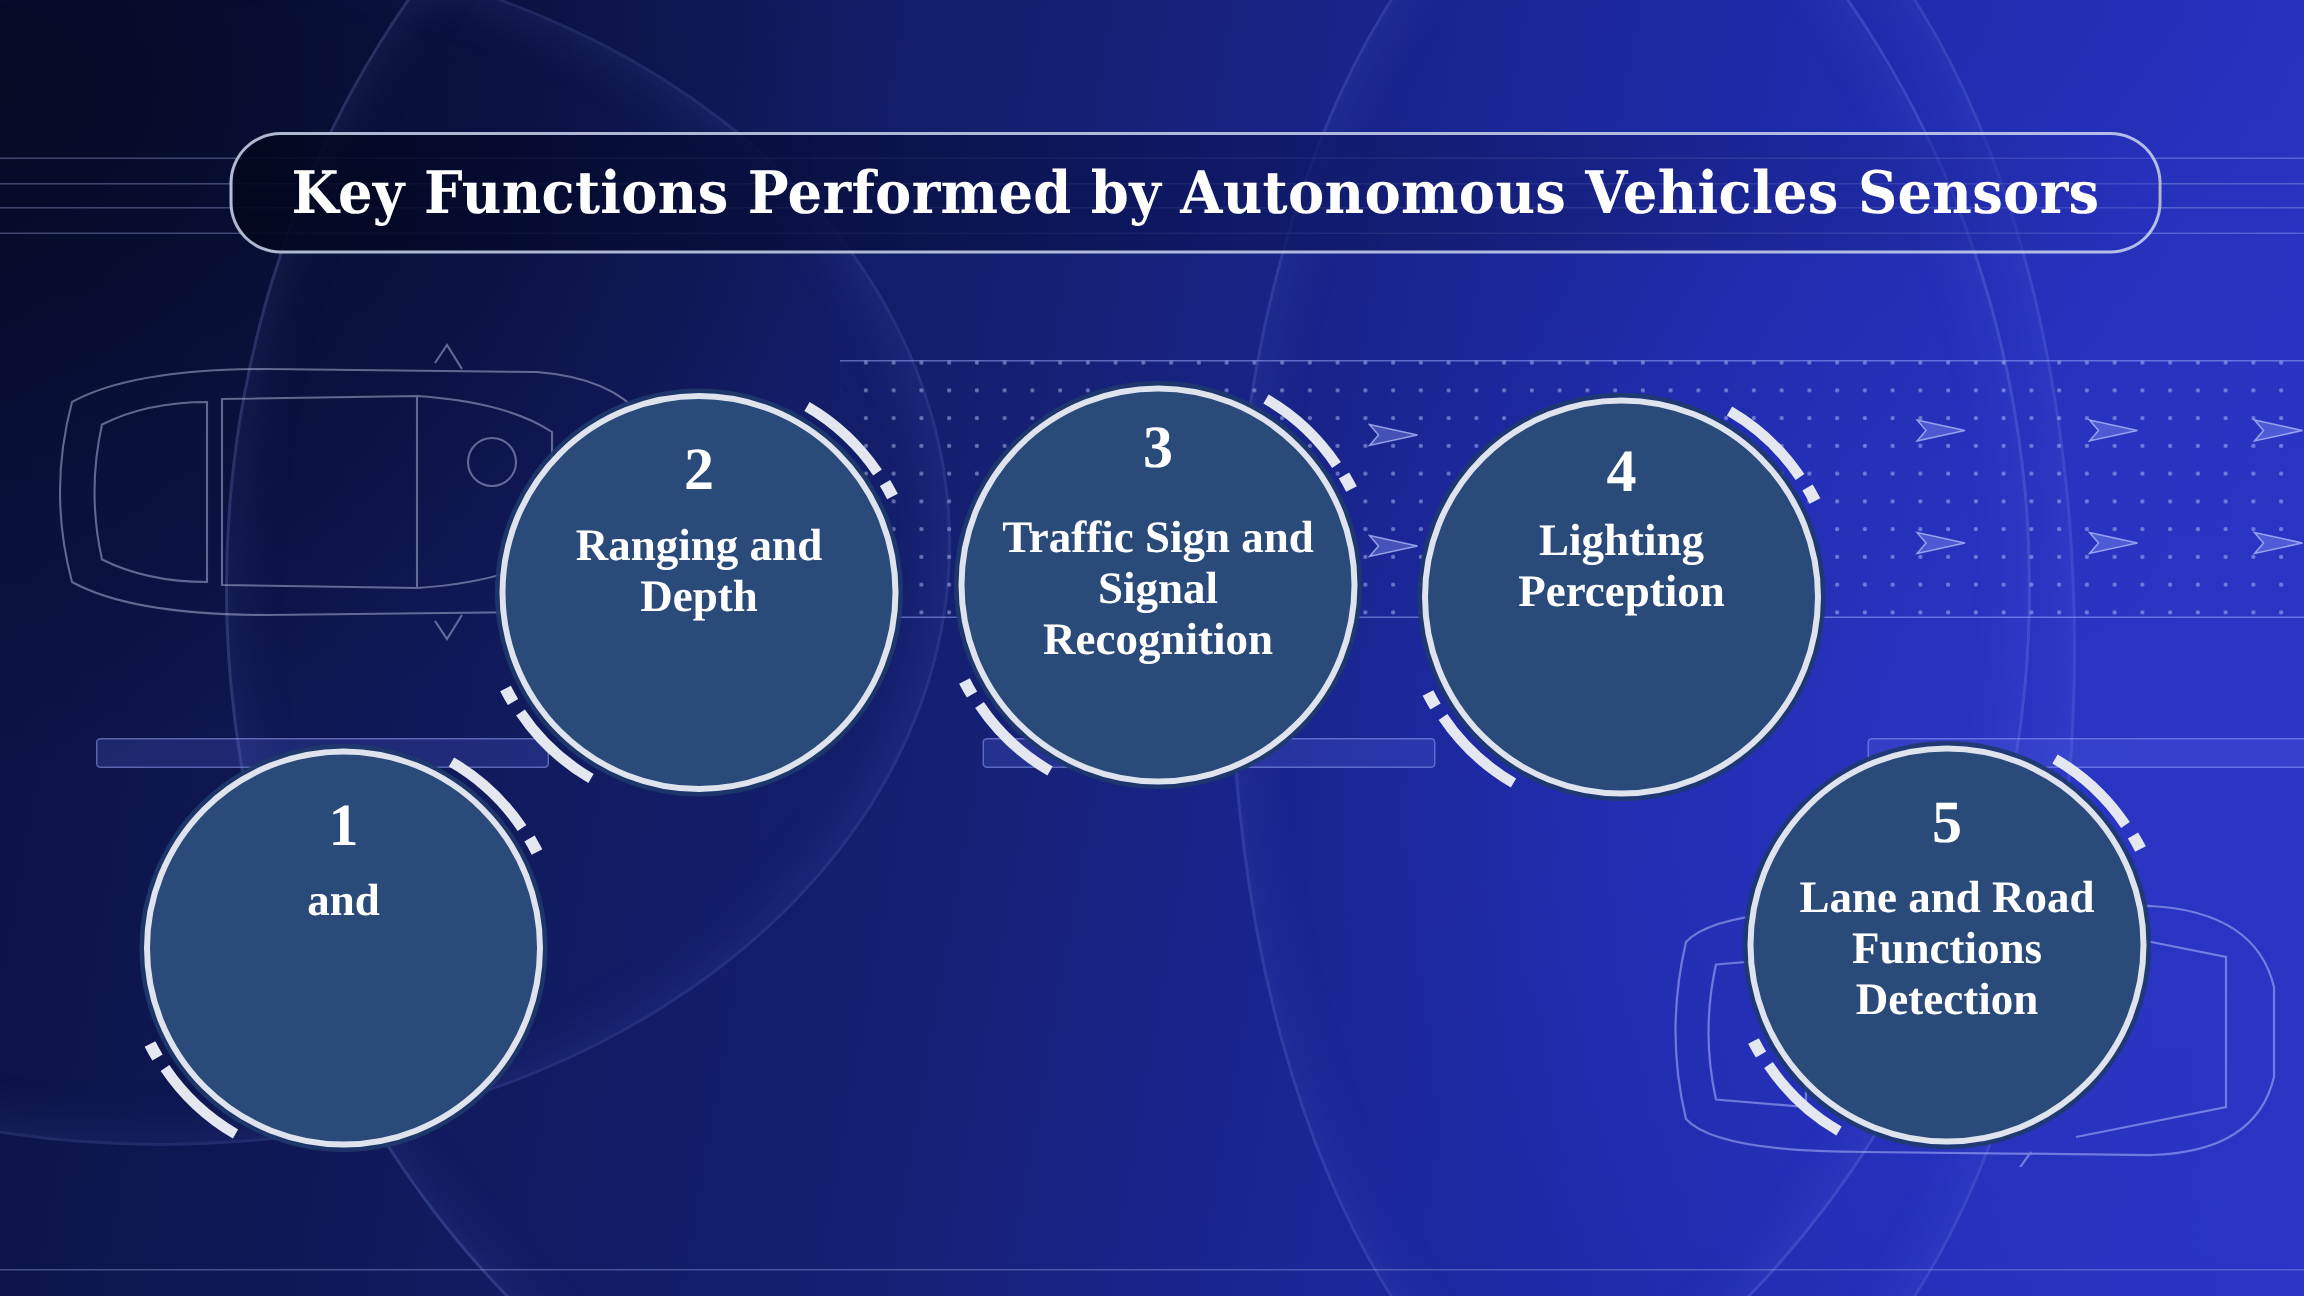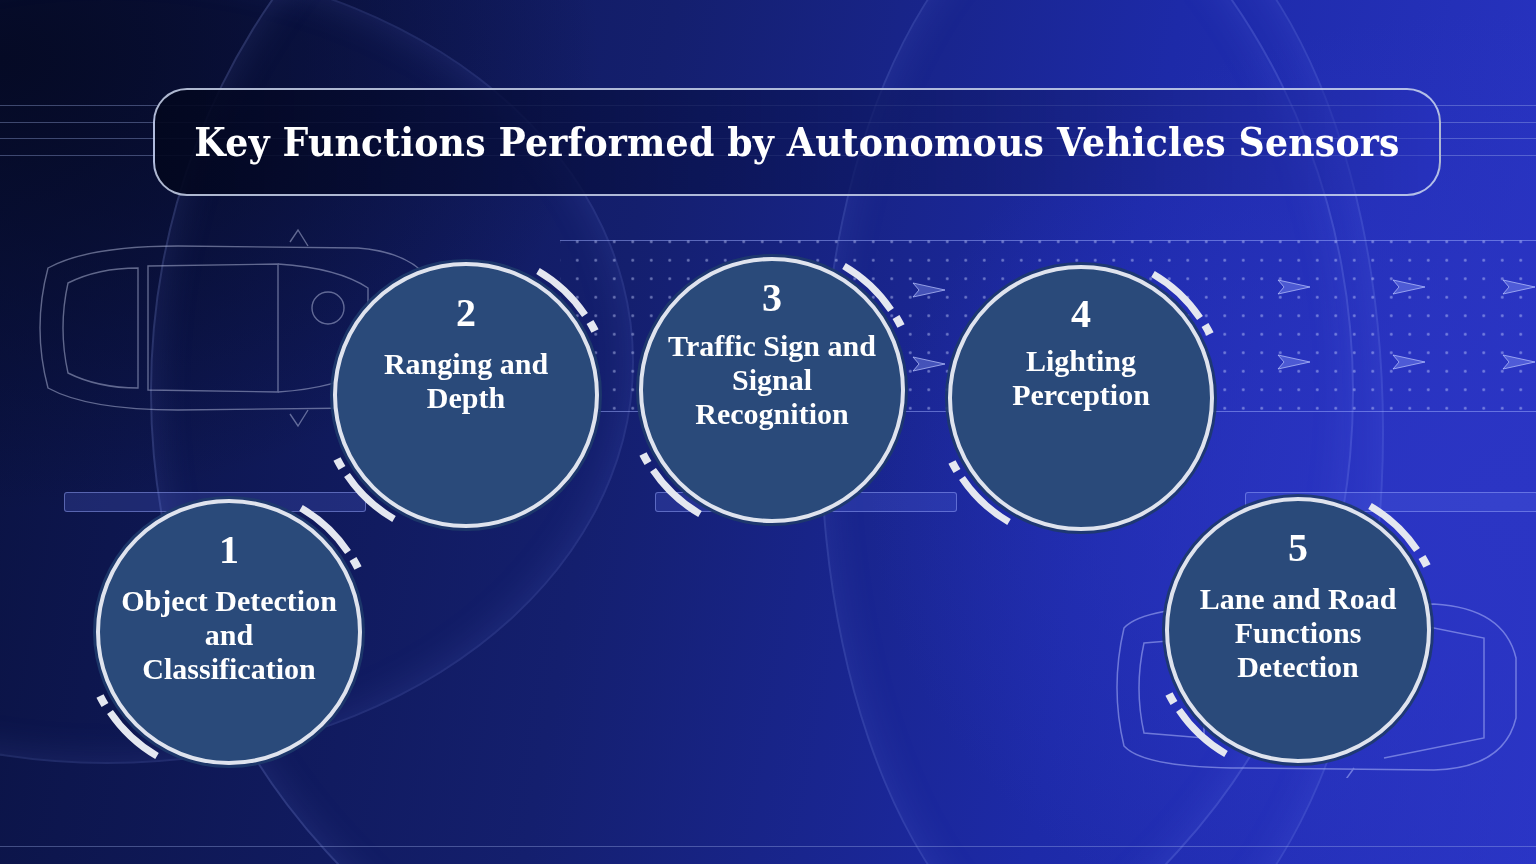--- a/index.html
+++ b/index.html
@@ -27,21 +27,21 @@
     border-top:1px solid rgba(160,175,255,0.5);
     border-bottom:1px solid rgba(160,175,255,0.5);
     background-image: radial-gradient(circle, rgba(200,210,255,0.45) 1.2px, transparent 1.6px);
     background-size: 18.5px 18.5px;
     background-position: 8px 10px;
   }
   .arrow-head { position:absolute; width:34px; height:16px; }
   .car-outline { position:absolute; opacity:0.45; }
 
   .title-pill {
-    position:absolute; left:153px; top:88px; width:1288px; height:108px;
+    position:absolute; left:153px; top:88px; width:1288px; height:81px;
     box-sizing:border-box; border:2px solid rgba(205,215,240,0.85); border-radius:34px;
     background: linear-gradient(90deg, rgba(3,7,30,0.92) 0%, rgba(12,22,90,0.75) 50%, rgba(40,50,190,0.45) 100%);
     display:flex; align-items:center; justify-content:center;
   }
   .title-text {
     color:#fff; font-weight:bold; font-size:39px; letter-spacing:0.2px;
     font-family: "DejaVu Serif", "Liberation Serif", serif;
     white-space:nowrap; transform:scaleX(0.93);
   }
 
@@ -139,23 +139,21 @@
     <circle cx="150" cy="150" r="136" fill="#1e3a6b" opacity="0.9"></circle>
     <circle cx="150" cy="150" r="131" fill="#2a4a7a" stroke="#dfe3ee" stroke-width="4"></circle>
     <path d="M 222 26 A 144 144 0 0 1 269 70" fill="none" stroke="#e4e7f0" stroke-width="7"></path>
     <path d="M 274 77 A 144 144 0 0 1 279 86" fill="none" stroke="#e4e7f0" stroke-width="8"></path>
     <path d="M 78 274 A 144 144 0 0 1 31 230" fill="none" stroke="#e4e7f0" stroke-width="7"></path>
     <path d="M 26 223 A 144 144 0 0 1 21 214" fill="none" stroke="#e4e7f0" stroke-width="8"></path>
   </svg>
   <div class="node-body">
     <div class="node-num">1</div>
     <div class="node-label">
-      <div>Object Detection</div>
       <div>and</div>
-      <div>Classification</div>
     </div>
   </div>
 </div>
 
 <div class="node" style="left:316px; top:245px;">
   <svg class="ring" width="300" height="300" viewBox="0 0 300 300">
     <circle cx="150" cy="150" r="136" fill="#1e3a6b" opacity="0.9"></circle>
     <circle cx="150" cy="150" r="131" fill="#2a4a7a" stroke="#dfe3ee" stroke-width="4"></circle>
     <path d="M 222 26 A 144 144 0 0 1 269 70" fill="none" stroke="#e4e7f0" stroke-width="7"></path>
     <path d="M 274 77 A 144 144 0 0 1 279 86" fill="none" stroke="#e4e7f0" stroke-width="8"></path>
@@ -175,21 +173,21 @@
   <svg class="ring" width="300" height="300" viewBox="0 0 300 300">
     <circle cx="150" cy="150" r="136" fill="#1e3a6b" opacity="0.9"></circle>
     <circle cx="150" cy="150" r="131" fill="#2a4a7a" stroke="#dfe3ee" stroke-width="4"></circle>
     <path d="M 222 26 A 144 144 0 0 1 269 70" fill="none" stroke="#e4e7f0" stroke-width="7"></path>
     <path d="M 274 77 A 144 144 0 0 1 279 86" fill="none" stroke="#e4e7f0" stroke-width="8"></path>
     <path d="M 78 274 A 144 144 0 0 1 31 230" fill="none" stroke="#e4e7f0" stroke-width="7"></path>
     <path d="M 26 223 A 144 144 0 0 1 21 214" fill="none" stroke="#e4e7f0" stroke-width="8"></path>
   </svg>
   <div class="node-body">
     <div class="node-num" style="margin-top:8px;">3</div>
-    <div class="node-label" style="margin-top:11px;">
+    <div class="node-label" style="margin-top:24px;">
       <div>Traffic Sign and</div>
       <div>Signal</div>
       <div>Recognition</div>
     </div>
   </div>
 </div>
 
 <div class="node" style="left:931px; top:248px;">
   <svg class="ring" width="300" height="300" viewBox="0 0 300 300">
     <circle cx="150" cy="150" r="136" fill="#1e3a6b" opacity="0.9"></circle>

